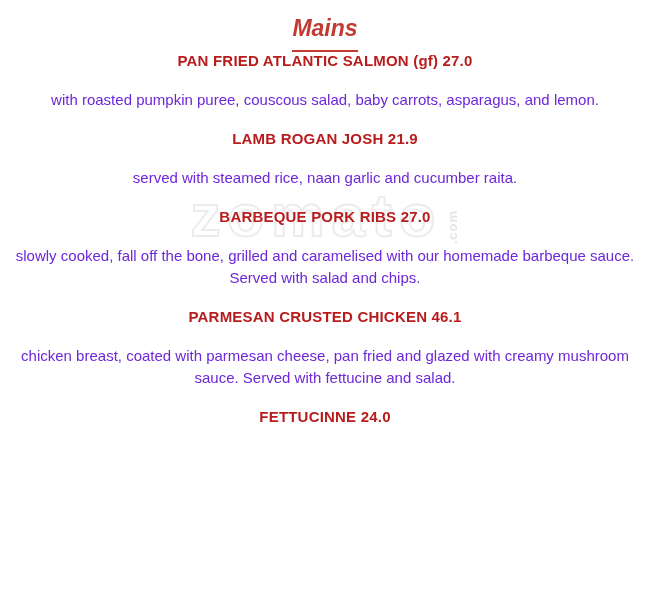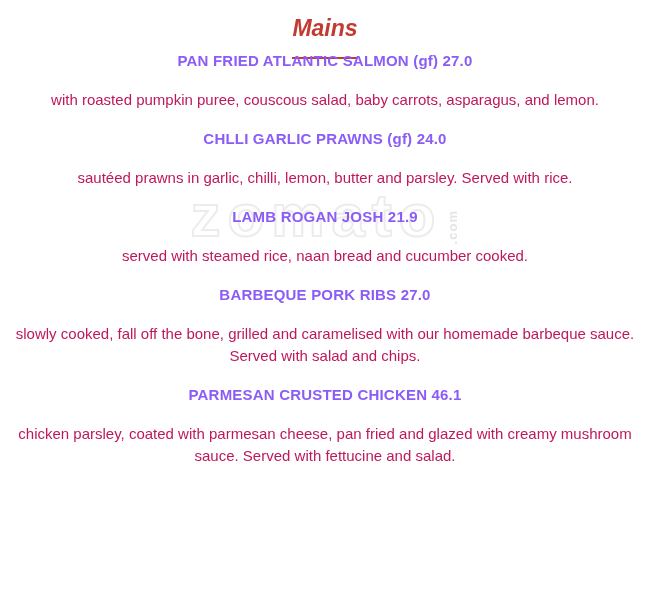--- a/index.html
+++ b/index.html
@@ -62,34 +62,34 @@
   .section-title {
     color: #c23a31;
     font-size: 23px;
     font-weight: 700;
     font-style: italic;
     line-height: 28px;
     margin-bottom: 8px;
   }
   .section-title .title-inner {
     border-bottom: 2px solid #c23a31;
-    padding-bottom: 16px;
+    padding-bottom: 9px;
   }
 
   .item-name {
-    color: #8b5cf6;
+    color: #b91c1c;
     font-size: 15px;
     font-weight: 700;
     line-height: 22px;
     letter-spacing: 0.2px;
     margin-bottom: 17px;
   }
 
   .item-desc {
-    color: #be185d;
+    color: #6d28d9;
     font-size: 15px;
     font-weight: 400;
     line-height: 22px;
     margin-bottom: 17px;
   }
 </style>
 </head>
 <body>
 
 <div class="menu-page">
@@ -101,37 +101,34 @@
 
   <div class="content">
 
     <h1 class="section-title"><span class="title-inner">Mains</span></h1>
 
     <div class="menu-item">
       <div class="item-name">PAN FRIED ATLANTIC SALMON (gf) 27.0</div>
       <div class="item-desc">with roasted pumpkin puree, couscous salad, baby carrots, asparagus, and lemon.</div>
     </div>
 
-    <div class="menu-item">
-      <div class="item-name">CHLLI GARLIC PRAWNS (gf) 24.0</div>
-      <div class="item-desc">sautéed prawns in garlic, chilli, lemon, butter and parsley. Served with rice.</div>
-    </div>
 
     <div class="menu-item">
       <div class="item-name">LAMB ROGAN JOSH 21.9</div>
-      <div class="item-desc">served with steamed rice, naan bread and cucumber cooked.</div>
+      <div class="item-desc">served with steamed rice, naan garlic and cucumber raita.</div>
     </div>
 
     <div class="menu-item">
       <div class="item-name">BARBEQUE PORK RIBS 27.0</div>
       <div class="item-desc">slowly cooked, fall off the bone, grilled and caramelised with our homemade barbeque sauce. Served with salad and chips.</div>
     </div>
 
     <div class="menu-item">
       <div class="item-name">PARMESAN CRUSTED CHICKEN 46.1</div>
-      <div class="item-desc">chicken parsley, coated with parmesan cheese, pan fried and glazed with creamy mushroom sauce. Served with fettucine and salad.</div>
+      <div class="item-desc">chicken breast, coated with parmesan cheese, pan fried and glazed with creamy mushroom sauce. Served with fettucine and salad.</div>
     </div>
 
     <div class="menu-item">
+      <div class="item-name">FETTUCINNE 24.0</div>
     </div>
 
   </div>
 </div>
 
 </body></html>

